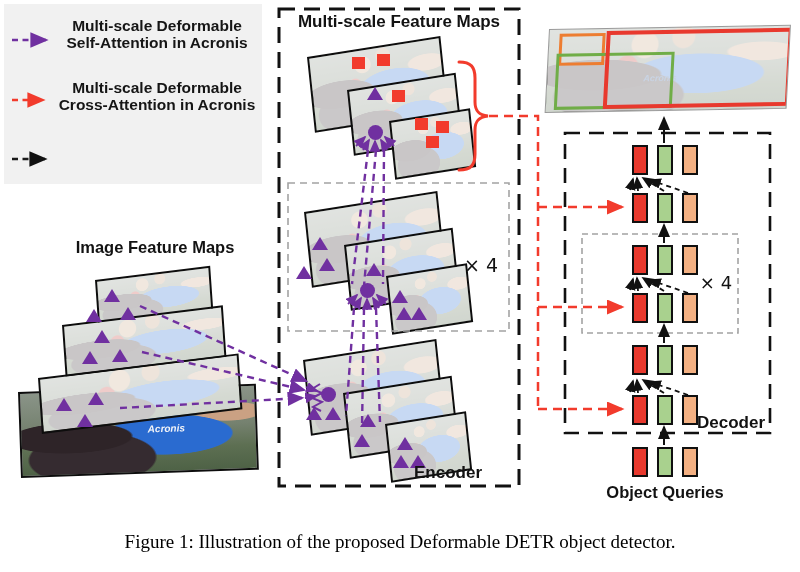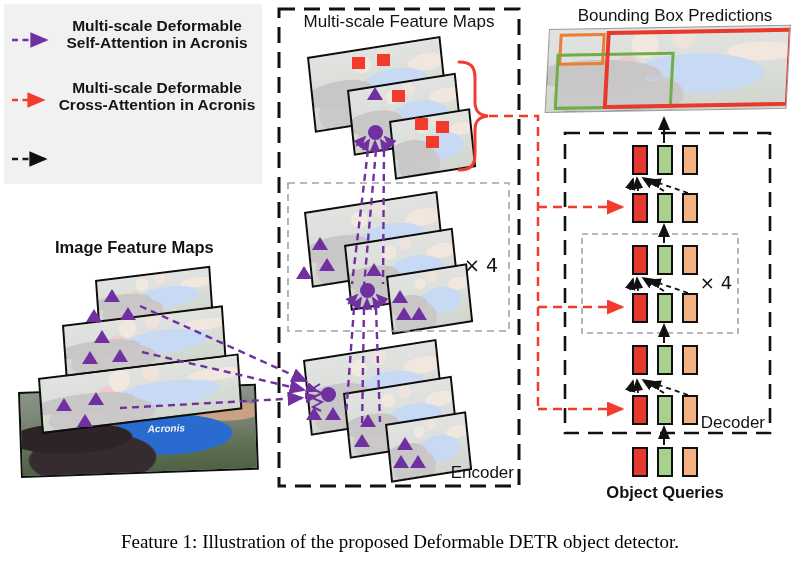--- a/index.html
+++ b/index.html
@@ -4,21 +4,21 @@
 <style>
   html,body{margin:0;padding:0;background:#fff;}
   .stage{position:relative;width:800px;height:572px;background:#fff;overflow:hidden;
          font-family:"Liberation Sans",sans-serif;color:#111;}
   
   .legend{position:absolute;left:4px;top:4px;width:258px;height:180px;background:var(--legend_bg);z-index:5;}
   .legend-text{position:absolute;left:56px;width:202px;text-align:center;font-size:15.5px;
                font-weight:600;line-height:17px;color:#151515;z-index:6;}
   
   .lbl{position:absolute;z-index:40;font-weight:600;color:#121212;}
-  .lbl.bold{font-weight:400;}
+  .lbl.bold{font-weight:700;}
   .caption{position:absolute;left:0;top:531px;width:800px;text-align:center;z-index:40;
            font-family:"Liberation Serif",serif;font-size:19px;color:#000;font-weight:400;}
   
   .photo{position:absolute;transform-origin:0 0;border:2.5px solid #0d0d0d;z-index:10;overflow:hidden;
     background:
       radial-gradient(circle at 40% 20%, #c9a585 0 8%, transparent 9%),
       radial-gradient(circle at 56% 11%, #bd9676 0 7%, transparent 8%),
       radial-gradient(ellipse at 21% 56%, #2e2428 0 23%, transparent 24%),
       radial-gradient(ellipse at 30% 82%, #352b30 0 27%, transparent 28%),
       radial-gradient(circle at 33% 46%, #c23b34 0 6%, transparent 7%),
@@ -51,21 +51,21 @@
     <div>Multi-scale Deformable</div>
     <div>Self-Attention in Acronis</div>
   </div>
   <div class="legend-text" style="top:79px">
     <div>Multi-scale Deformable</div>
     <div>Cross-Attention in Acronis</div>
   </div>
   <div class="legend-text" style="top:137px">
   </div>
 
-  <div class="lbl" style="left:55px;top:238px;width:200px;font-size:16.5px">Image Feature Maps</div>
+  <div class="lbl" style="left:55px;top:238px;width:200px;text-align:center;font-size:16.5px">Image Feature Maps</div>
 
   <div class="photo faded" style="left:95px;top:280px;width:112px;height:42px;transform:rotate(-7deg) skewX(-3deg);border-width:2px"></div>
   <div class="photo faded" style="left:62px;top:325px;width:158px;height:48px;transform:rotate(-7deg) skewX(-3deg);border-width:2px"></div>
   <div class="photo faded" style="left:38px;top:378px;width:198px;height:52px;transform:rotate(-7deg) skewX(-3deg);border-width:2px"></div>
 
   <div class="photo" style="left:18px;top:392px;width:234px;height:82px;transform:rotate(-2deg);z-index:8">
     <span class="watermark" style="left:54%;top:42%;font-size:10px">Acronis</span>
   </div>
 
   <div class="tri" style="left:104px;top:289px"></div>
@@ -86,21 +86,21 @@
 
   <div class="photo faded" style="left:304px;top:212px;width:131px;height:72px;transform:rotate(-9deg) skewX(-3deg)"></div>
   <div class="photo faded" style="left:344px;top:245px;width:106px;height:62px;transform:rotate(-9deg) skewX(-3deg)"></div>
   <div class="photo faded" style="left:386px;top:276px;width:78px;height:55px;transform:rotate(-9deg) skewX(-3deg)"></div>
 
   <div class="photo faded" style="left:303px;top:360px;width:131px;height:72px;transform:rotate(-9deg) skewX(-3deg)"></div>
   <div class="photo faded" style="left:343px;top:393px;width:106px;height:62px;transform:rotate(-9deg) skewX(-3deg)"></div>
   <div class="photo faded" style="left:385px;top:424px;width:78px;height:55px;transform:rotate(-9deg) skewX(-3deg)"></div>
 
   <div class="lbl" style="left:455px;top:254px;width:52px;text-align:center;font-size:19px;font-weight:400;font-family:'DejaVu Sans',sans-serif">× 4</div>
-  <div class="lbl bold" style="left:414px;top:463px;width:100px;text-align:right;font-size:17px">Encoder</div>
+  <div class="lbl bold" style="left:414px;top:463px;width:100px;text-align:left;font-size:17px">Encoder</div>
 
   <div class="sq" style="left:352px;top:57px"></div>
   <div class="sq" style="left:377px;top:54px"></div>
   <div class="sq" style="left:392px;top:90px"></div>
   <div class="sq" style="left:415px;top:118px"></div>
   <div class="sq" style="left:436px;top:121px"></div>
   <div class="sq" style="left:426px;top:136px"></div>
 
   <div class="tri" style="left:367px;top:87px"></div>
   <div class="dot" style="left:368px;top:125px"></div>
@@ -116,21 +116,20 @@
 
   <div class="tri" style="left:306px;top:407px"></div>
   <div class="tri" style="left:325px;top:407px"></div>
   <div class="tri" style="left:360px;top:414px"></div>
   <div class="tri" style="left:354px;top:434px"></div>
   <div class="tri" style="left:397px;top:437px"></div>
   <div class="tri" style="left:393px;top:455px"></div>
   <div class="tri" style="left:410px;top:455px"></div>
   <div class="dot" style="left:321px;top:387px"></div>
 
-  <div class="lbl bold" style="left:560px;top:6px;width:230px;text-align:center;font-size:17px">Bounding Box Predictions</div>
 
   <div class="photo faded" style="left:549px;top:29px;width:240px;height:82px;transform:rotate(-1deg) skewX(-4deg);border:1.5px solid #9a9a9a">
     <span class="watermark" style="left:40%;top:55%;font-size:9px;color:#c9d4e4">Acronis</span>
     <div class="bbox" style="left:10px;top:4px;width:40px;height:26px;border:3px solid var(--bbox_orange)"></div>
     <div class="bbox" style="left:8px;top:24px;width:112px;height:50px;border:3px solid var(--bbox_green)"></div>
     <div class="bbox" style="left:57px;top:2px;width:178px;height:70px;border:4px solid var(--bbox_red)"></div>
   </div>
 
   <div class="qrow" style="top:145px">
       <span class="qr c-red"></span>
@@ -261,14 +260,14 @@
       <line x1="664" y1="291" x2="643" y2="278" marker-end="url(#ah-black)"></line>
       <line x1="688" y1="293" x2="650" y2="280" marker-end="url(#ah-black)"></line>
       <line x1="630" y1="290" x2="633" y2="279" marker-end="url(#ah-black)"></line>
       <line x1="638" y1="393" x2="637" y2="380" marker-end="url(#ah-black)"></line>
       <line x1="664" y1="393" x2="643" y2="380" marker-end="url(#ah-black)"></line>
       <line x1="688" y1="395" x2="650" y2="382" marker-end="url(#ah-black)"></line>
       <line x1="630" y1="392" x2="633" y2="381" marker-end="url(#ah-black)"></line>
     </g>
   </svg>
 
-  <div class="caption">Feature 1: Illustration of the proposed Deformable DETR object detector.</div>
+  <div class="caption">Figure 1: Illustration of the proposed Deformable DETR object detector.</div>
 </div>
 
 </body></html>

